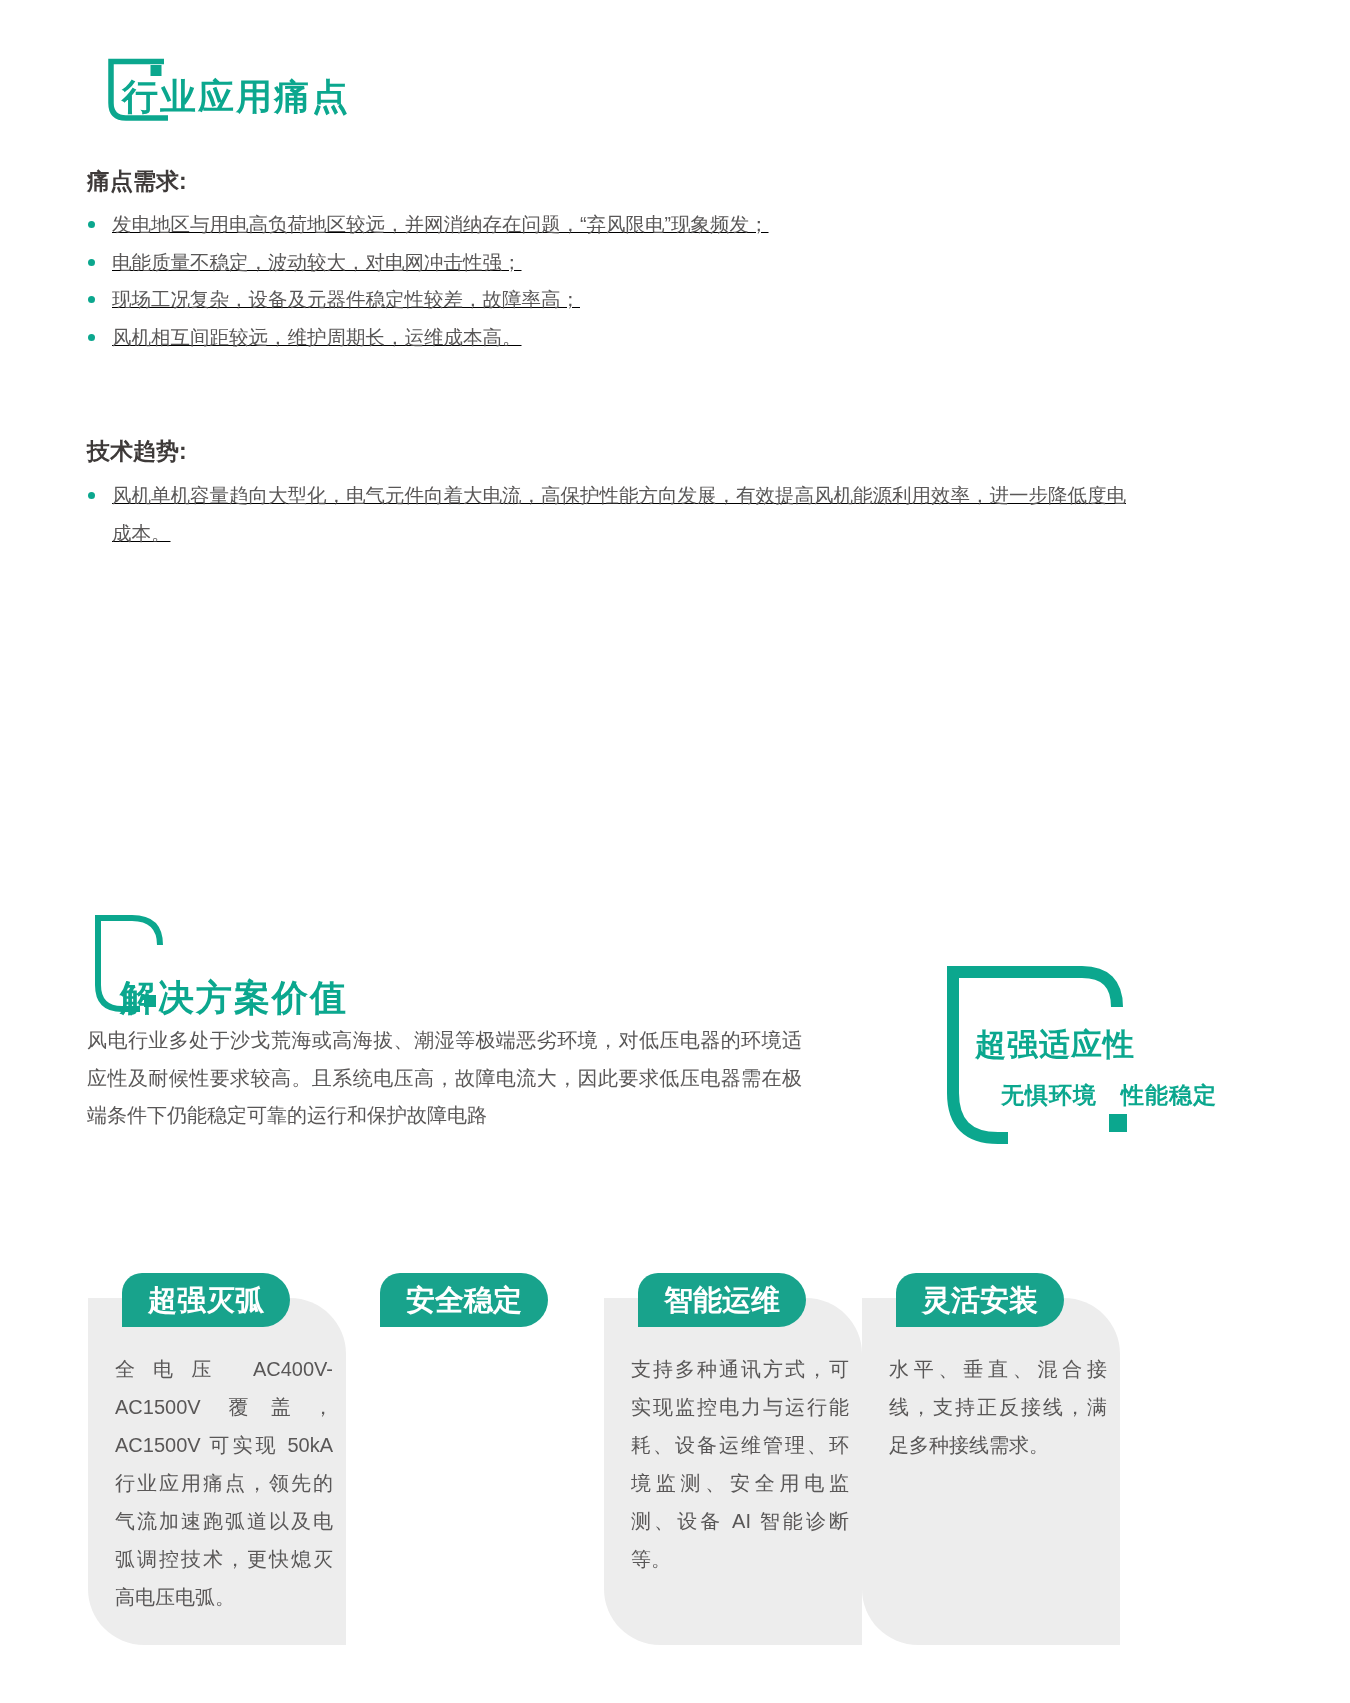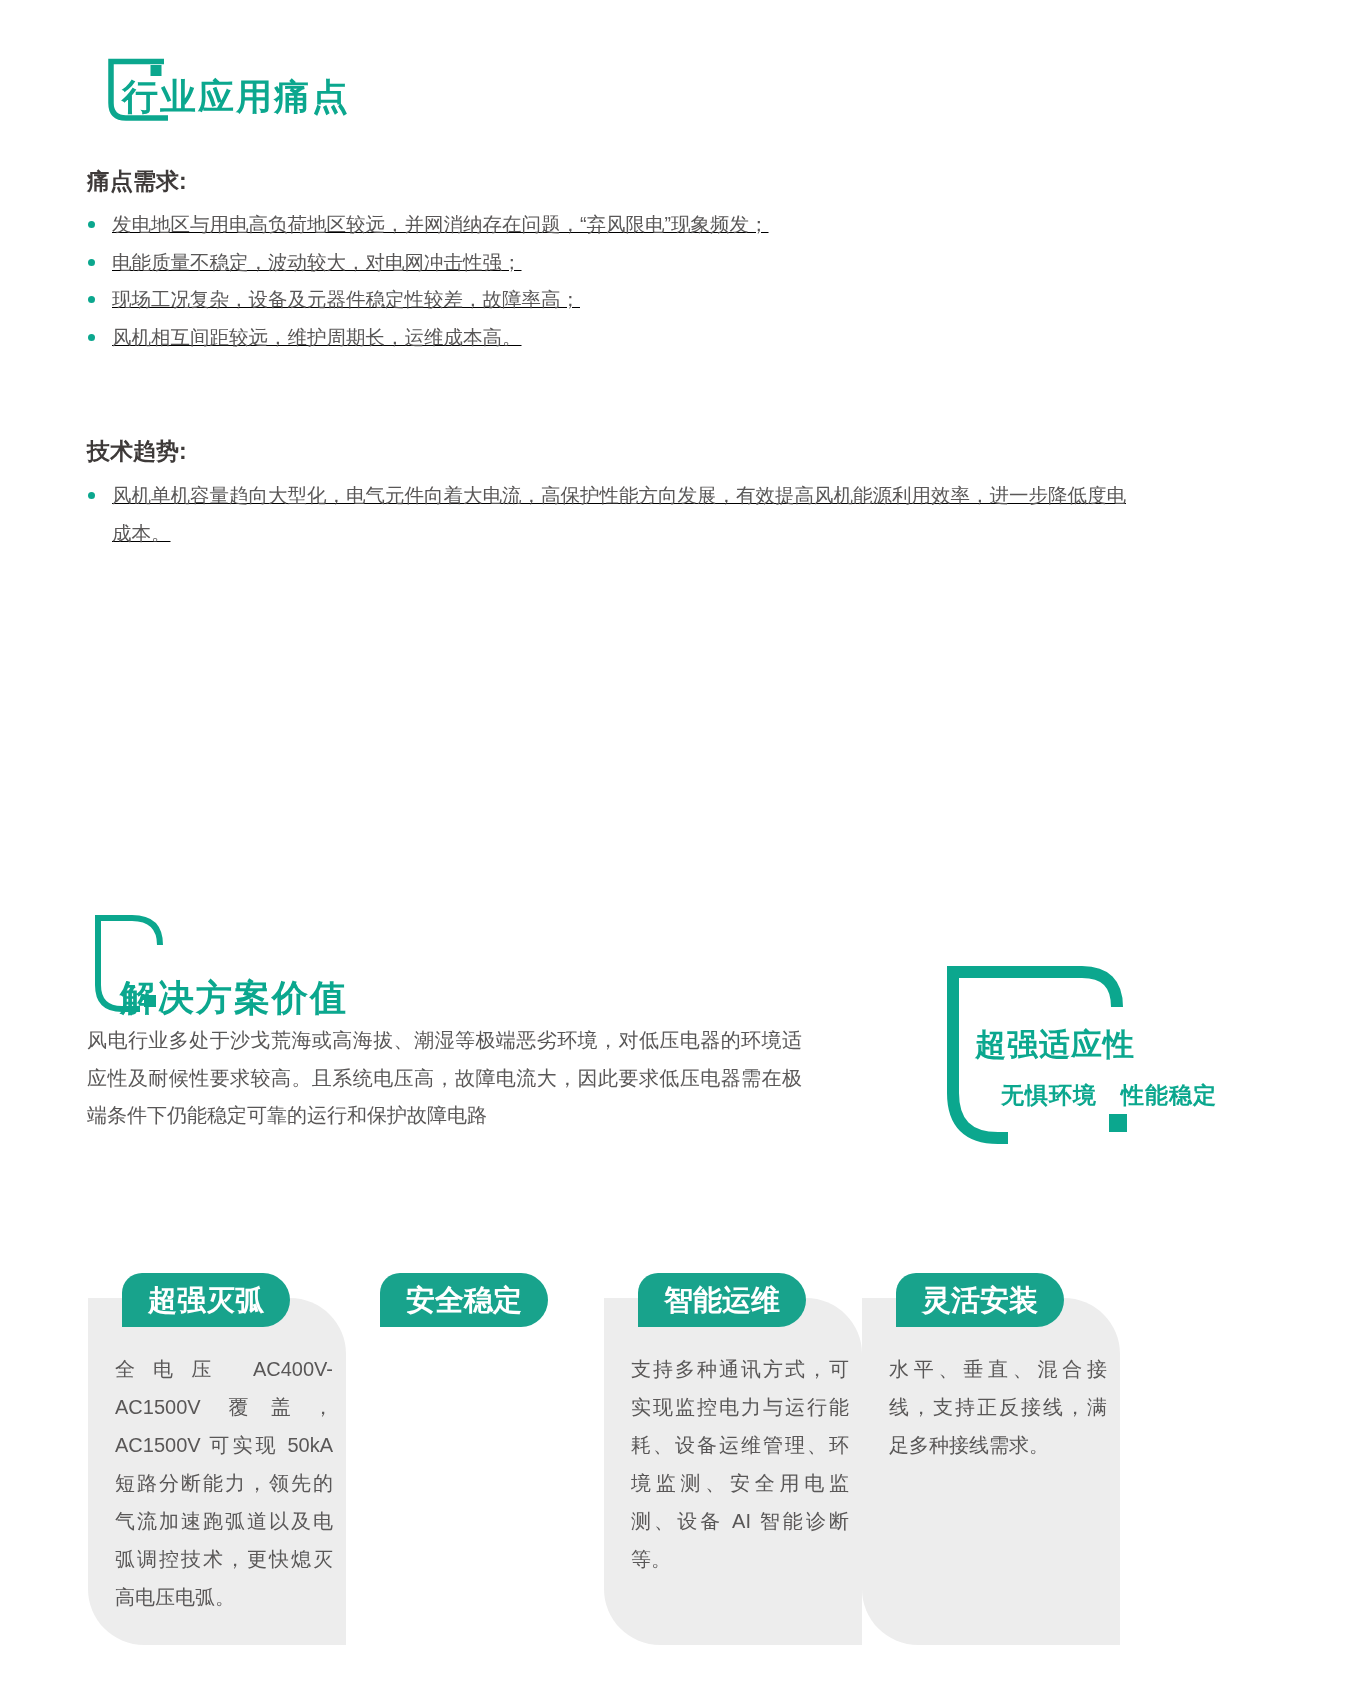--- a/index.html
+++ b/index.html
@@ -112,21 +112,21 @@
       <path d="M63 176 H53 Q8 176 8 131 V10 H137 Q172 10 172 45" fill="none" stroke="#0ba78e" stroke-width="12"></path>
       <rect x="164" y="152" width="18" height="18" fill="#0ba78e"></rect>
     </svg>
     <div class="badge-title">超强适应性</div>
     <div class="badge-sub">无惧环境　性能稳定</div>
   </div>
 
   <div class="cards">
     <div class="card">
       <div class="pill">超强灭弧</div>
-      <div class="card-body">全电压 AC400V-AC1500V 覆盖，AC1500V 可实现 50kA 短路分断能力，领先的气流加速跑弧道以及电弧调控技术，更快熄灭高电压电弧。</div>
+      <div class="card-body">全电压 AC400V-AC1500V 覆盖，AC1500V 可实现 50kA 行业应用痛点，领先的气流加速跑弧道以及电弧调控技术，更快熄灭高电压电弧。</div>
     </div>
     <div class="card">
       <div class="pill">安全稳定</div>
     </div>
     <div class="card">
       <div class="pill">智能运维</div>
       <div class="card-body">支持多种通讯方式，可实现监控电力与运行能耗、设备运维管理、环境监测、安全用电监测、设备 AI 智能诊断等。</div>
     </div>
     <div class="card">
       <div class="pill">灵活安装</div>

